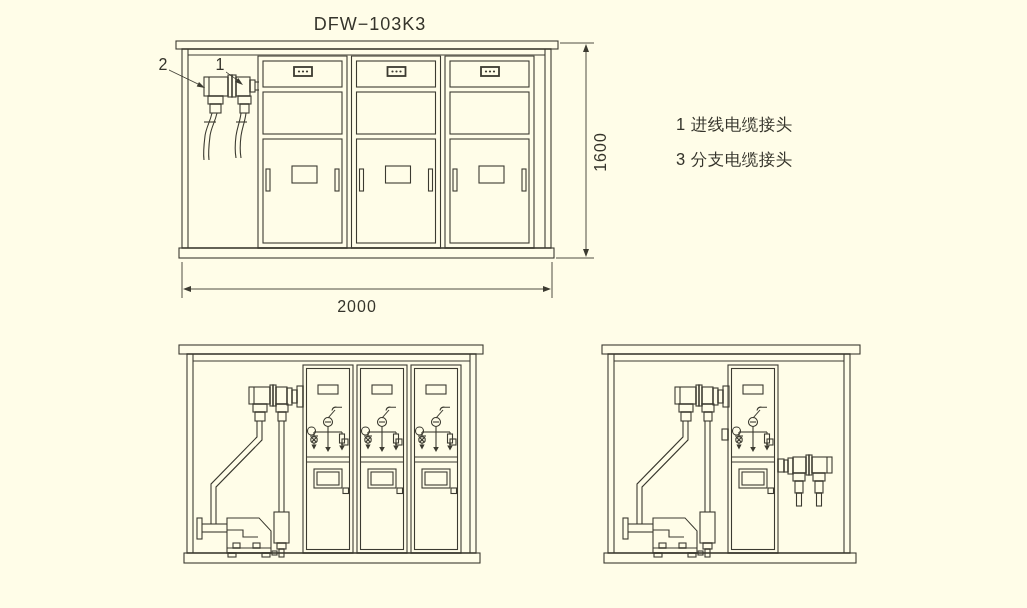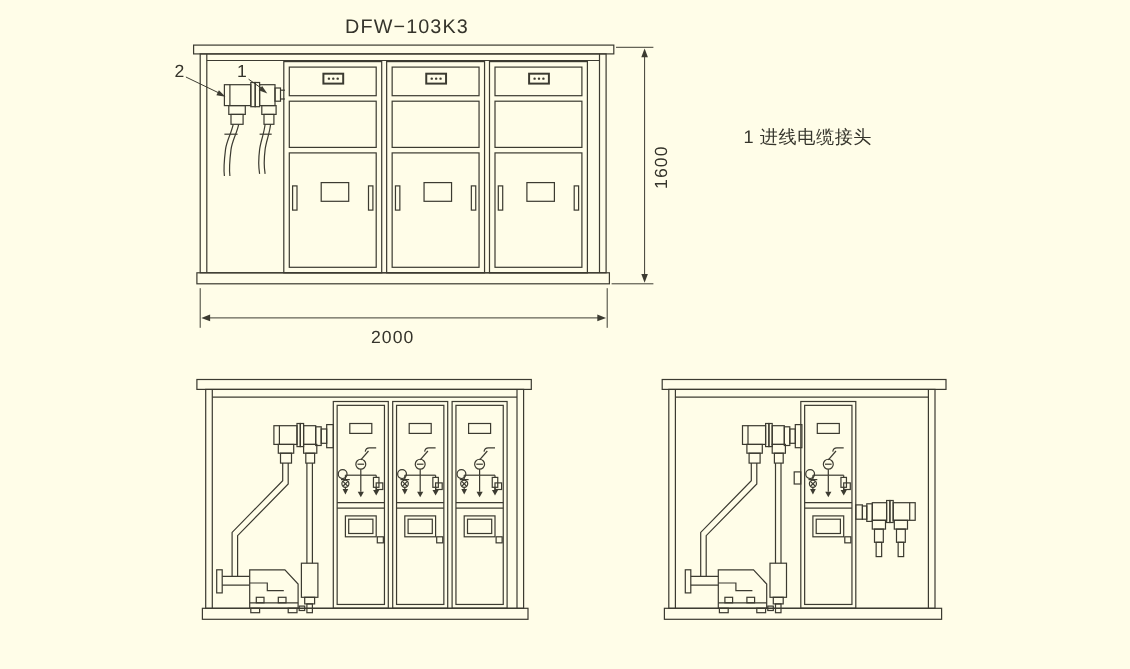--- a/index.html
+++ b/index.html
@@ -228,15 +228,16 @@
         <rect class="ln" x="796.5" y="493" width="5" height="13"></rect>
         <rect class="ln" x="813" y="473" width="12" height="8"></rect>
         <rect class="ln" x="815" y="481" width="8" height="12"></rect>
         <rect class="ln" x="816.5" y="493" width="5" height="13"></rect>
       </g>
     </g>
   </svg>
 
   <div class="legend">
     <div class="legend-item">1 进线电缆接头</div>
+    <div class="legend-item">3 分支电缆接头</div>
   </div>
 
 </div>
 
 </body></html>

